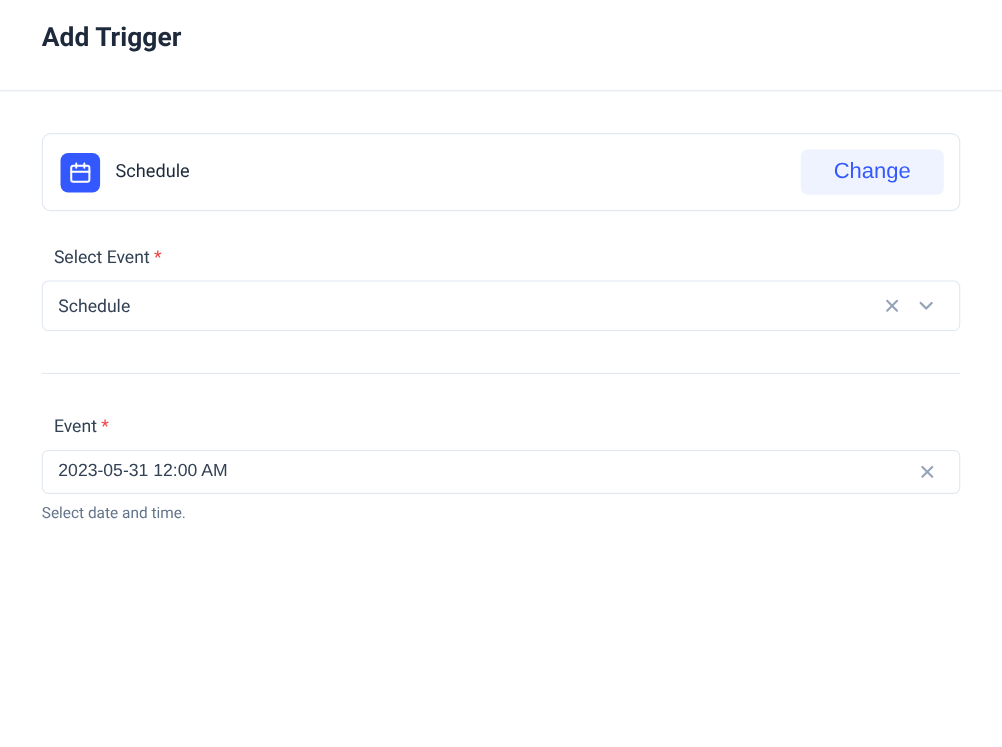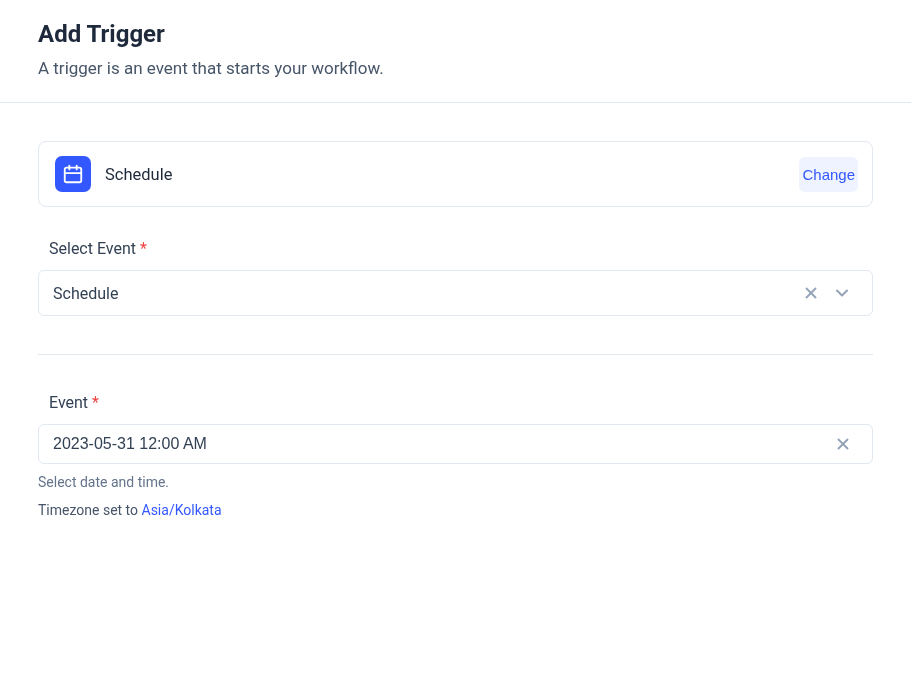--- a/index.html
+++ b/index.html
@@ -60,22 +60,22 @@
     }
     .trigger-name {
       font-size: 16.5px;
       color: #1e293b;
     }
     .change-btn {
       background: #eff3ff;
       color: #3358ff;
       border: none;
       border-radius: 6px;
-      padding: 9px 3px;
-      font-size: 15px;
+      padding: 9px 30px;
+      font-size: 20px;
       font-weight: 500;
       cursor: pointer;
     }
     .field-group {
       margin-bottom: 24px;
     }
     .field-label {
       font-size: 16px;
       color: #334155;
       margin-bottom: 12px;
@@ -150,21 +150,20 @@
     .timezone-link {
       color: #3358ff;
       text-decoration: none;
     }
   </style>
 </head>
 <body>
 
 <div class="page-header">
   <h1 class="page-title">Add Trigger</h1>
-  <p class="page-subtitle">A trigger is an event that starts your workflow.</p>
 </div>
 
 <div class="content">
 
   <div class="trigger-card">
     <div class="trigger-left">
       <div class="schedule-icon-box">
         <svg viewBox="0 0 24 24" fill="none" stroke="#ffffff" stroke-width="2" stroke-linecap="round" stroke-linejoin="round">
           <rect x="3" y="5" width="18" height="16" rx="2" ry="2"></rect>
           <line x1="16" y1="3" x2="16" y2="7"></line>
@@ -207,18 +206,15 @@
     <div class="input-box">
       <input type="text" value="2023-05-31 12:00 AM" style="">
       <span class="icon-btn">
         <svg viewBox="0 0 24 24" fill="none" stroke="currentColor" stroke-width="2.5" stroke-linecap="round">
           <line x1="6" y1="6" x2="18" y2="18"></line>
           <line x1="18" y1="6" x2="6" y2="18"></line>
         </svg>
       </span>
     </div>
     <p class="help-text">Select date and time.</p>
-    <p class="timezone-text">
-      <span>Timezone set to </span><a href="#" class="timezone-link">Asia/Kolkata</a>
-    </p>
   </div>
 
 </div>
 
 </body></html>

